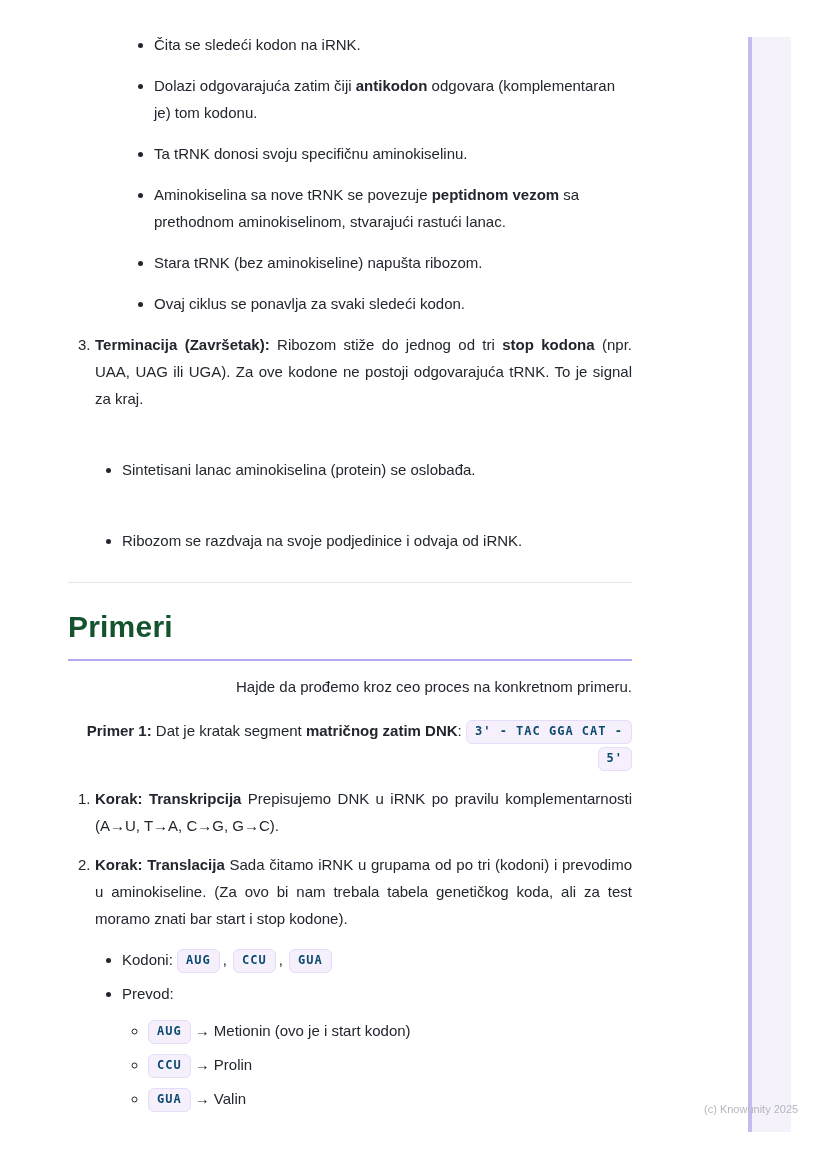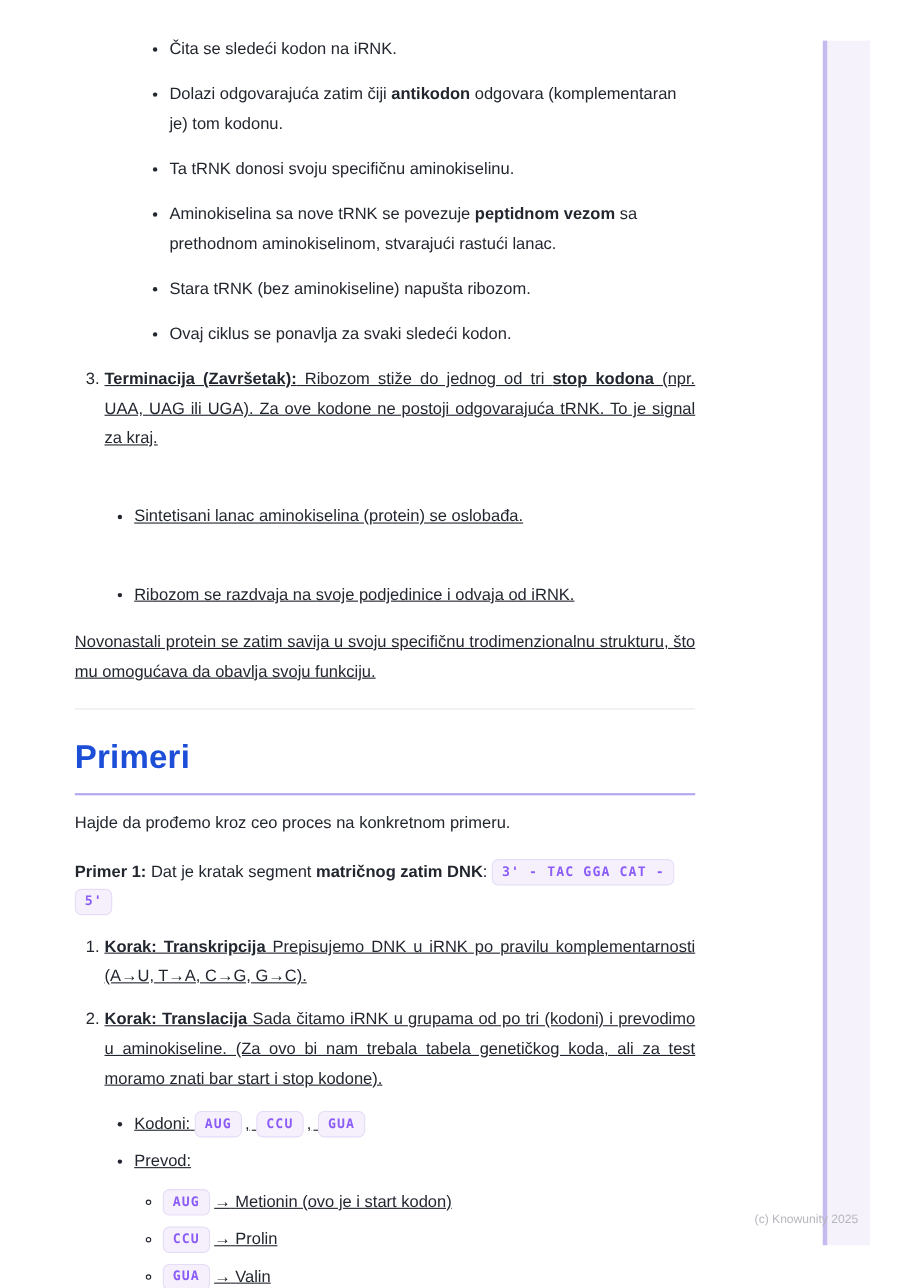--- a/index.html
+++ b/index.html
@@ -7,22 +7,22 @@
     width:828px;height:1171px;background:#ffffff;
     font-family:"Liberation Sans",sans-serif;color:#22262e;
     position:relative;overflow:hidden;
   }
   .page{position:relative;width:828px;height:1171px;background:#fff;}
   .content{
     position:absolute;left:68px;top:0;width:564px;
     font-size:15px;line-height:27px;padding-top:31px;
   }
   b{font-weight:700;}
-  p{margin:0;}
-  .justify{text-align:justify;text-decoration:underline;}
+  p{margin:0;text-align:right;}
+  .justify{text-align:justify;}
   
   ul{margin:0;}
   .bullets{list-style:disc;padding-left:54px;}
   .top-bullets li{margin-bottom:14px;margin-left:32px;}
   .sub-bullets{padding-left:27px;margin-top:2px;}
   .sub-bullets li{margin-bottom:8px;margin-top:44px;}
   .code-list{padding-left:27px;margin-top:14px;text-align:left;}
   .code-list li{margin-bottom:7px;}
   .circle-list{list-style:circle;padding-left:26px;margin-top:10px;}
   .circle-list li{margin-bottom:7px;}
@@ -37,41 +37,41 @@
   .closing{margin-top:8px;}
   .intro{margin-top:12px;}
   .primer1{margin-top:17px;}
   
   hr{border:none;height:0;}
   .divider-gray{border-top:1px solid #e7e7e9;margin:20px 0 0;}
   .divider-purple{border-top:2px solid #b5a7f0;margin:14px 0 0;}
   
   .heading{
     margin:26px 0 0;font-size:30px;line-height:36px;font-weight:700;
-    color:#1d4ed8;letter-spacing:0.2px;
+    color:#14532d;letter-spacing:0.2px;
   }
   
   .chip{
     font-family:"DejaVu Sans Mono","Liberation Mono",monospace;
     font-weight:700;font-size:12px;letter-spacing:1px;
-    color:#8b5cf6;background:#f5f0fc;border:1px solid #e5dcf7;
+    color:#0c4a6e;background:#f5f0fc;border:1px solid #e5dcf7;
     border-radius:6px;padding:3px 8px 4px;white-space:nowrap;
     display:inline-block;line-height:15px;vertical-align:1px;
   }
   .comma{margin:0 2px 0 3px;}
   .arrow{margin-left:4px;}
   
   .accent-strip{
     position:absolute;left:748px;top:37px;width:43px;height:1095px;
     background:#f6f2fc;border-left:4px solid #c6baee;box-sizing:border-box;
     z-index:1;
   }
   
   .watermark{
-    position:absolute;left:686px;top:1102px;font-size:11px;line-height:14px;
+    position:absolute;left:704px;top:1102px;font-size:11px;line-height:14px;
     color:#b6b6be;z-index:2;white-space:nowrap;
   }
 </style>
 </head>
 <body>
 
 <div class="page">
 
   <div class="accent-strip"></div>
   <div class="watermark">(c) Knowunity 2025</div>
@@ -91,21 +91,20 @@
       <span class="num">3.</span>
       <div class="num-body justify">
         <b>Terminacija (Završetak):</b><span> Ribozom stiže do jednog od tri </span><b>stop kodona</b><span> (npr. UAA, UAG ili UGA). Za ove kodone ne postoji odgovarajuća tRNK. To je signal za kraj.</span>
         <ul class="bullets sub-bullets">
           <li><span>Sintetisani lanac aminokiselina (protein) se oslobađa.</span></li>
           <li><span>Ribozom se razdvaja na svoje podjedinice i odvaja od iRNK.</span></li>
         </ul>
       </div>
     </div>
 
-    <p class="closing justify">Novonastali protein se zatim savija u svoju specifičnu trodimenzionalnu strukturu, što mu omogućava da obavlja svoju funkciju.</p>
 
     <hr class="divider-gray">
 
     <h1 class="heading">Primeri</h1>
     <hr class="divider-purple">
 
     <p class="intro">Hajde da prođemo kroz ceo proces na konkretnom primeru.</p>
 
     <p class="primer1">
       <b>Primer 1:</b><span> Dat je kratak segment </span><b>matričnog zatim DNK</b><span>: </span><span class="chip">3' - TAC GGA CAT -</span><br><span class="chip">5'</span>

